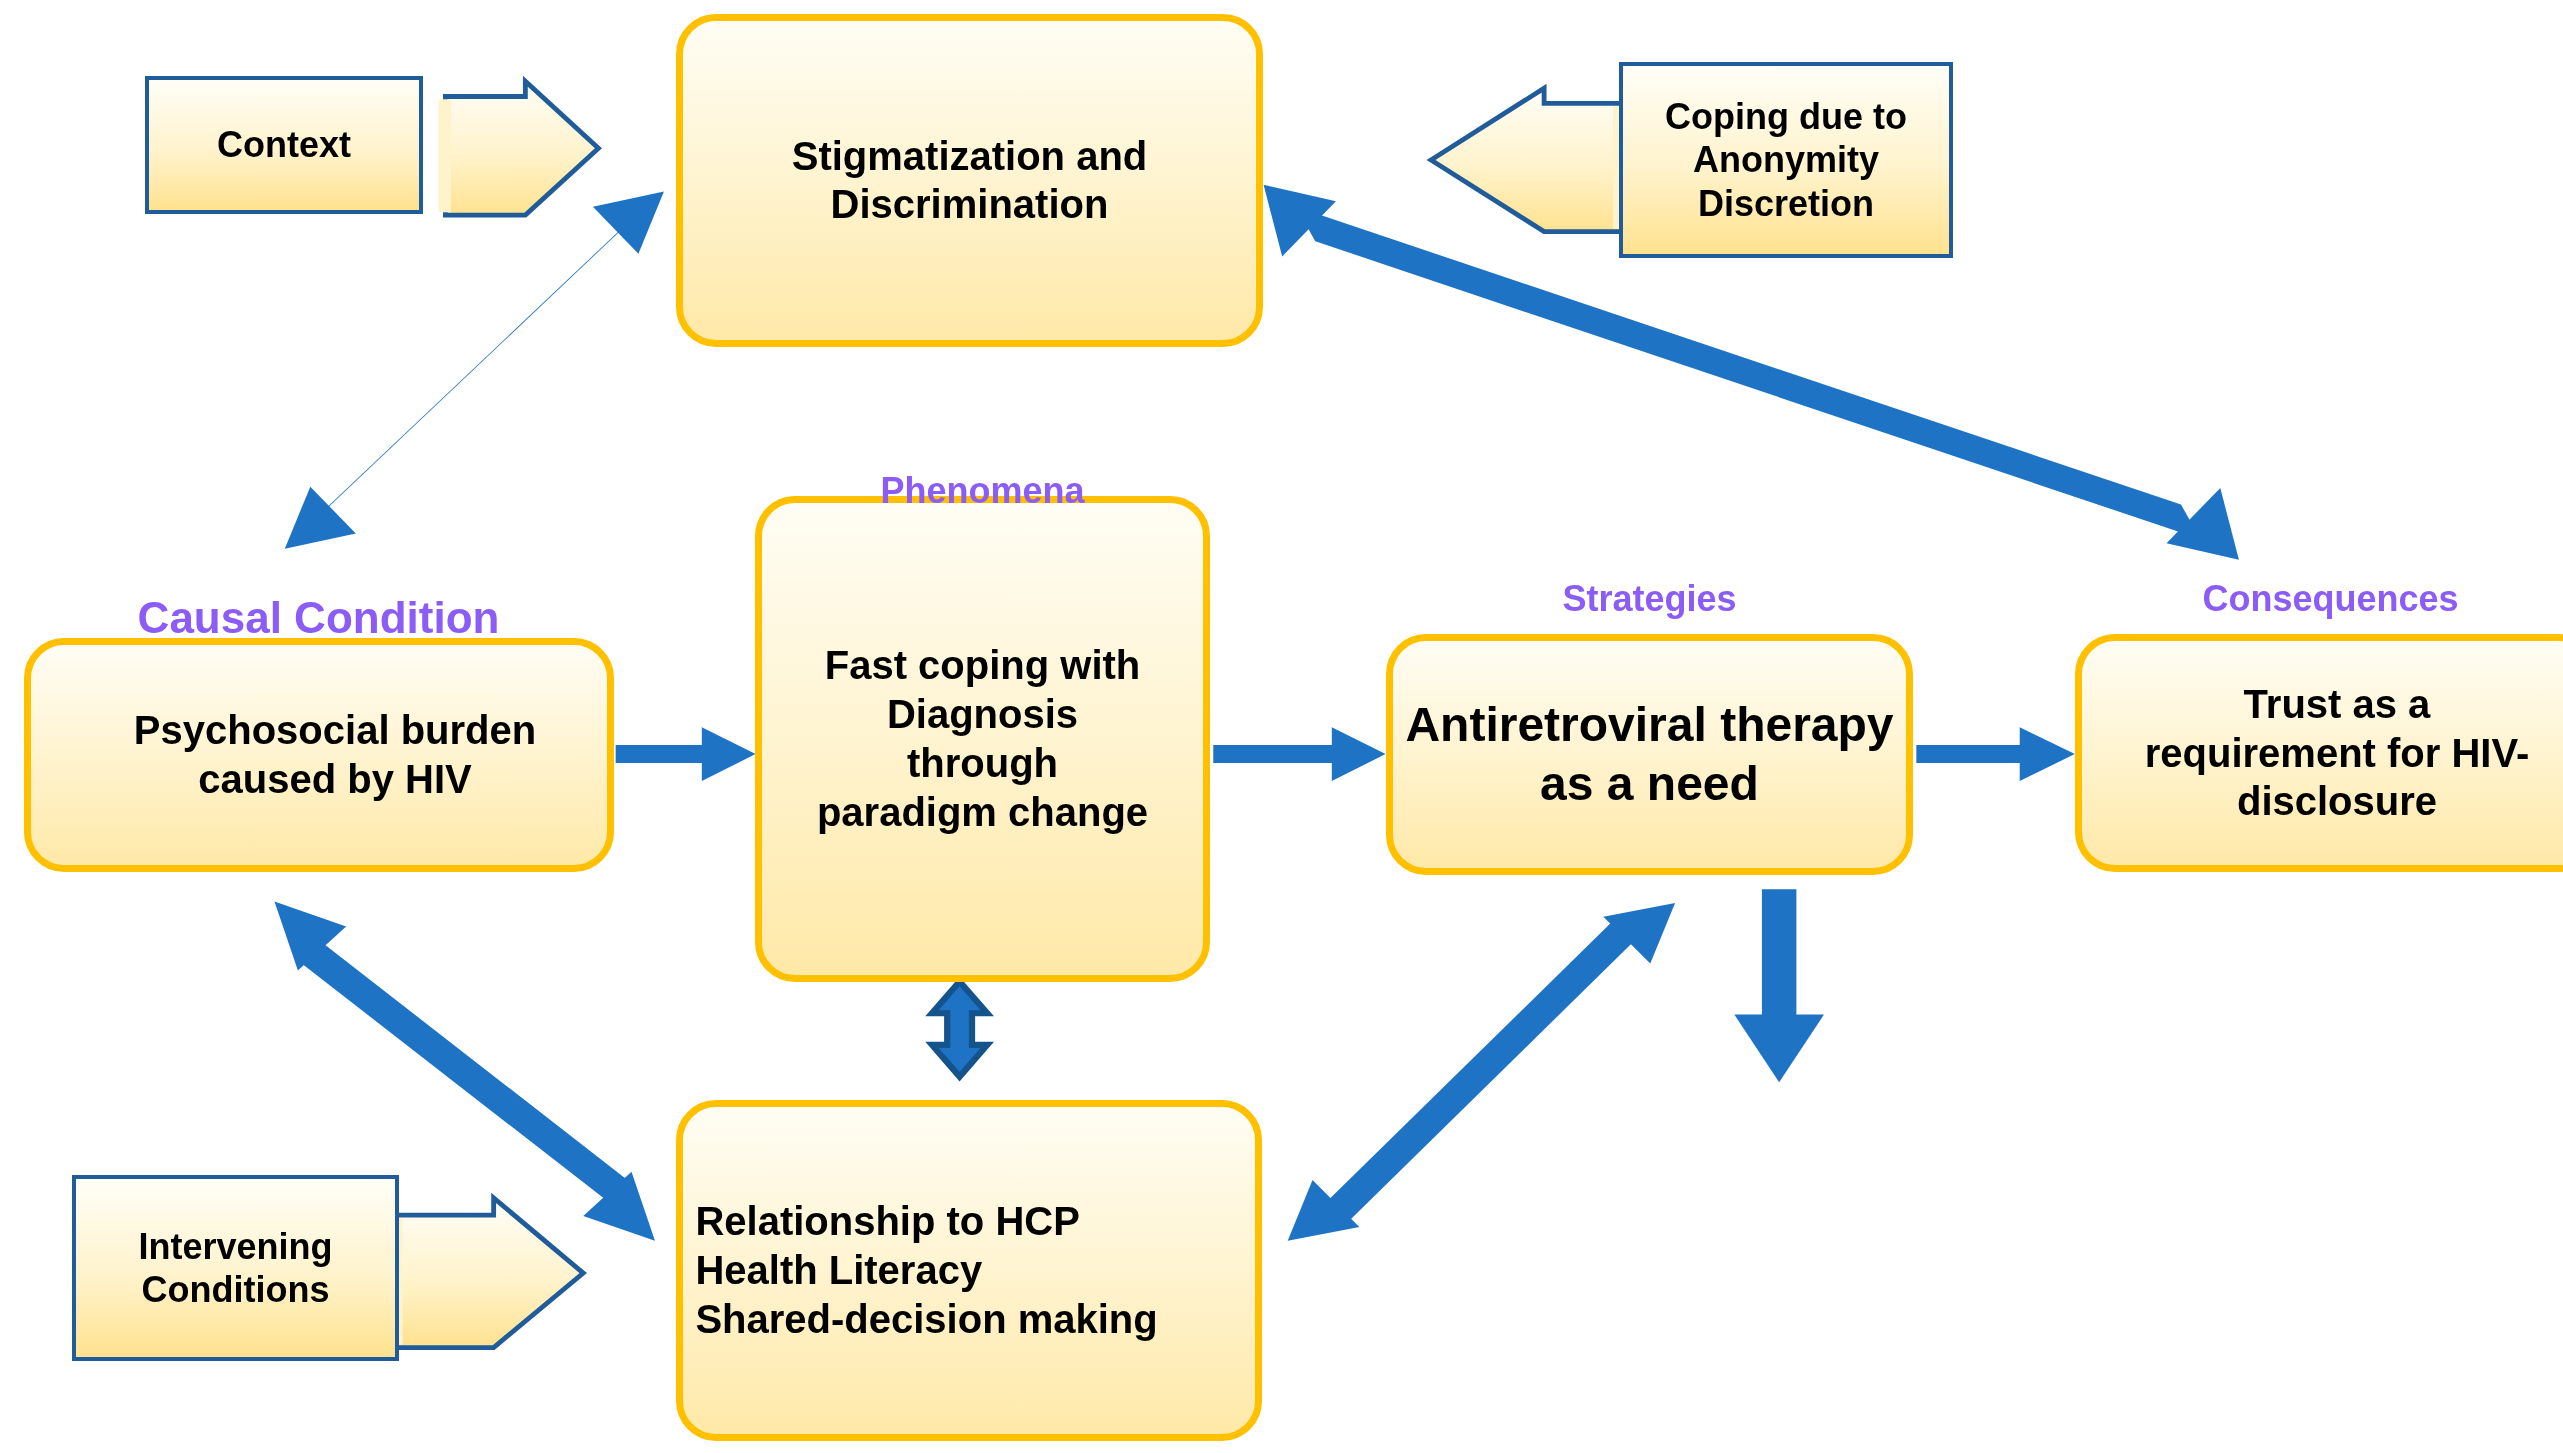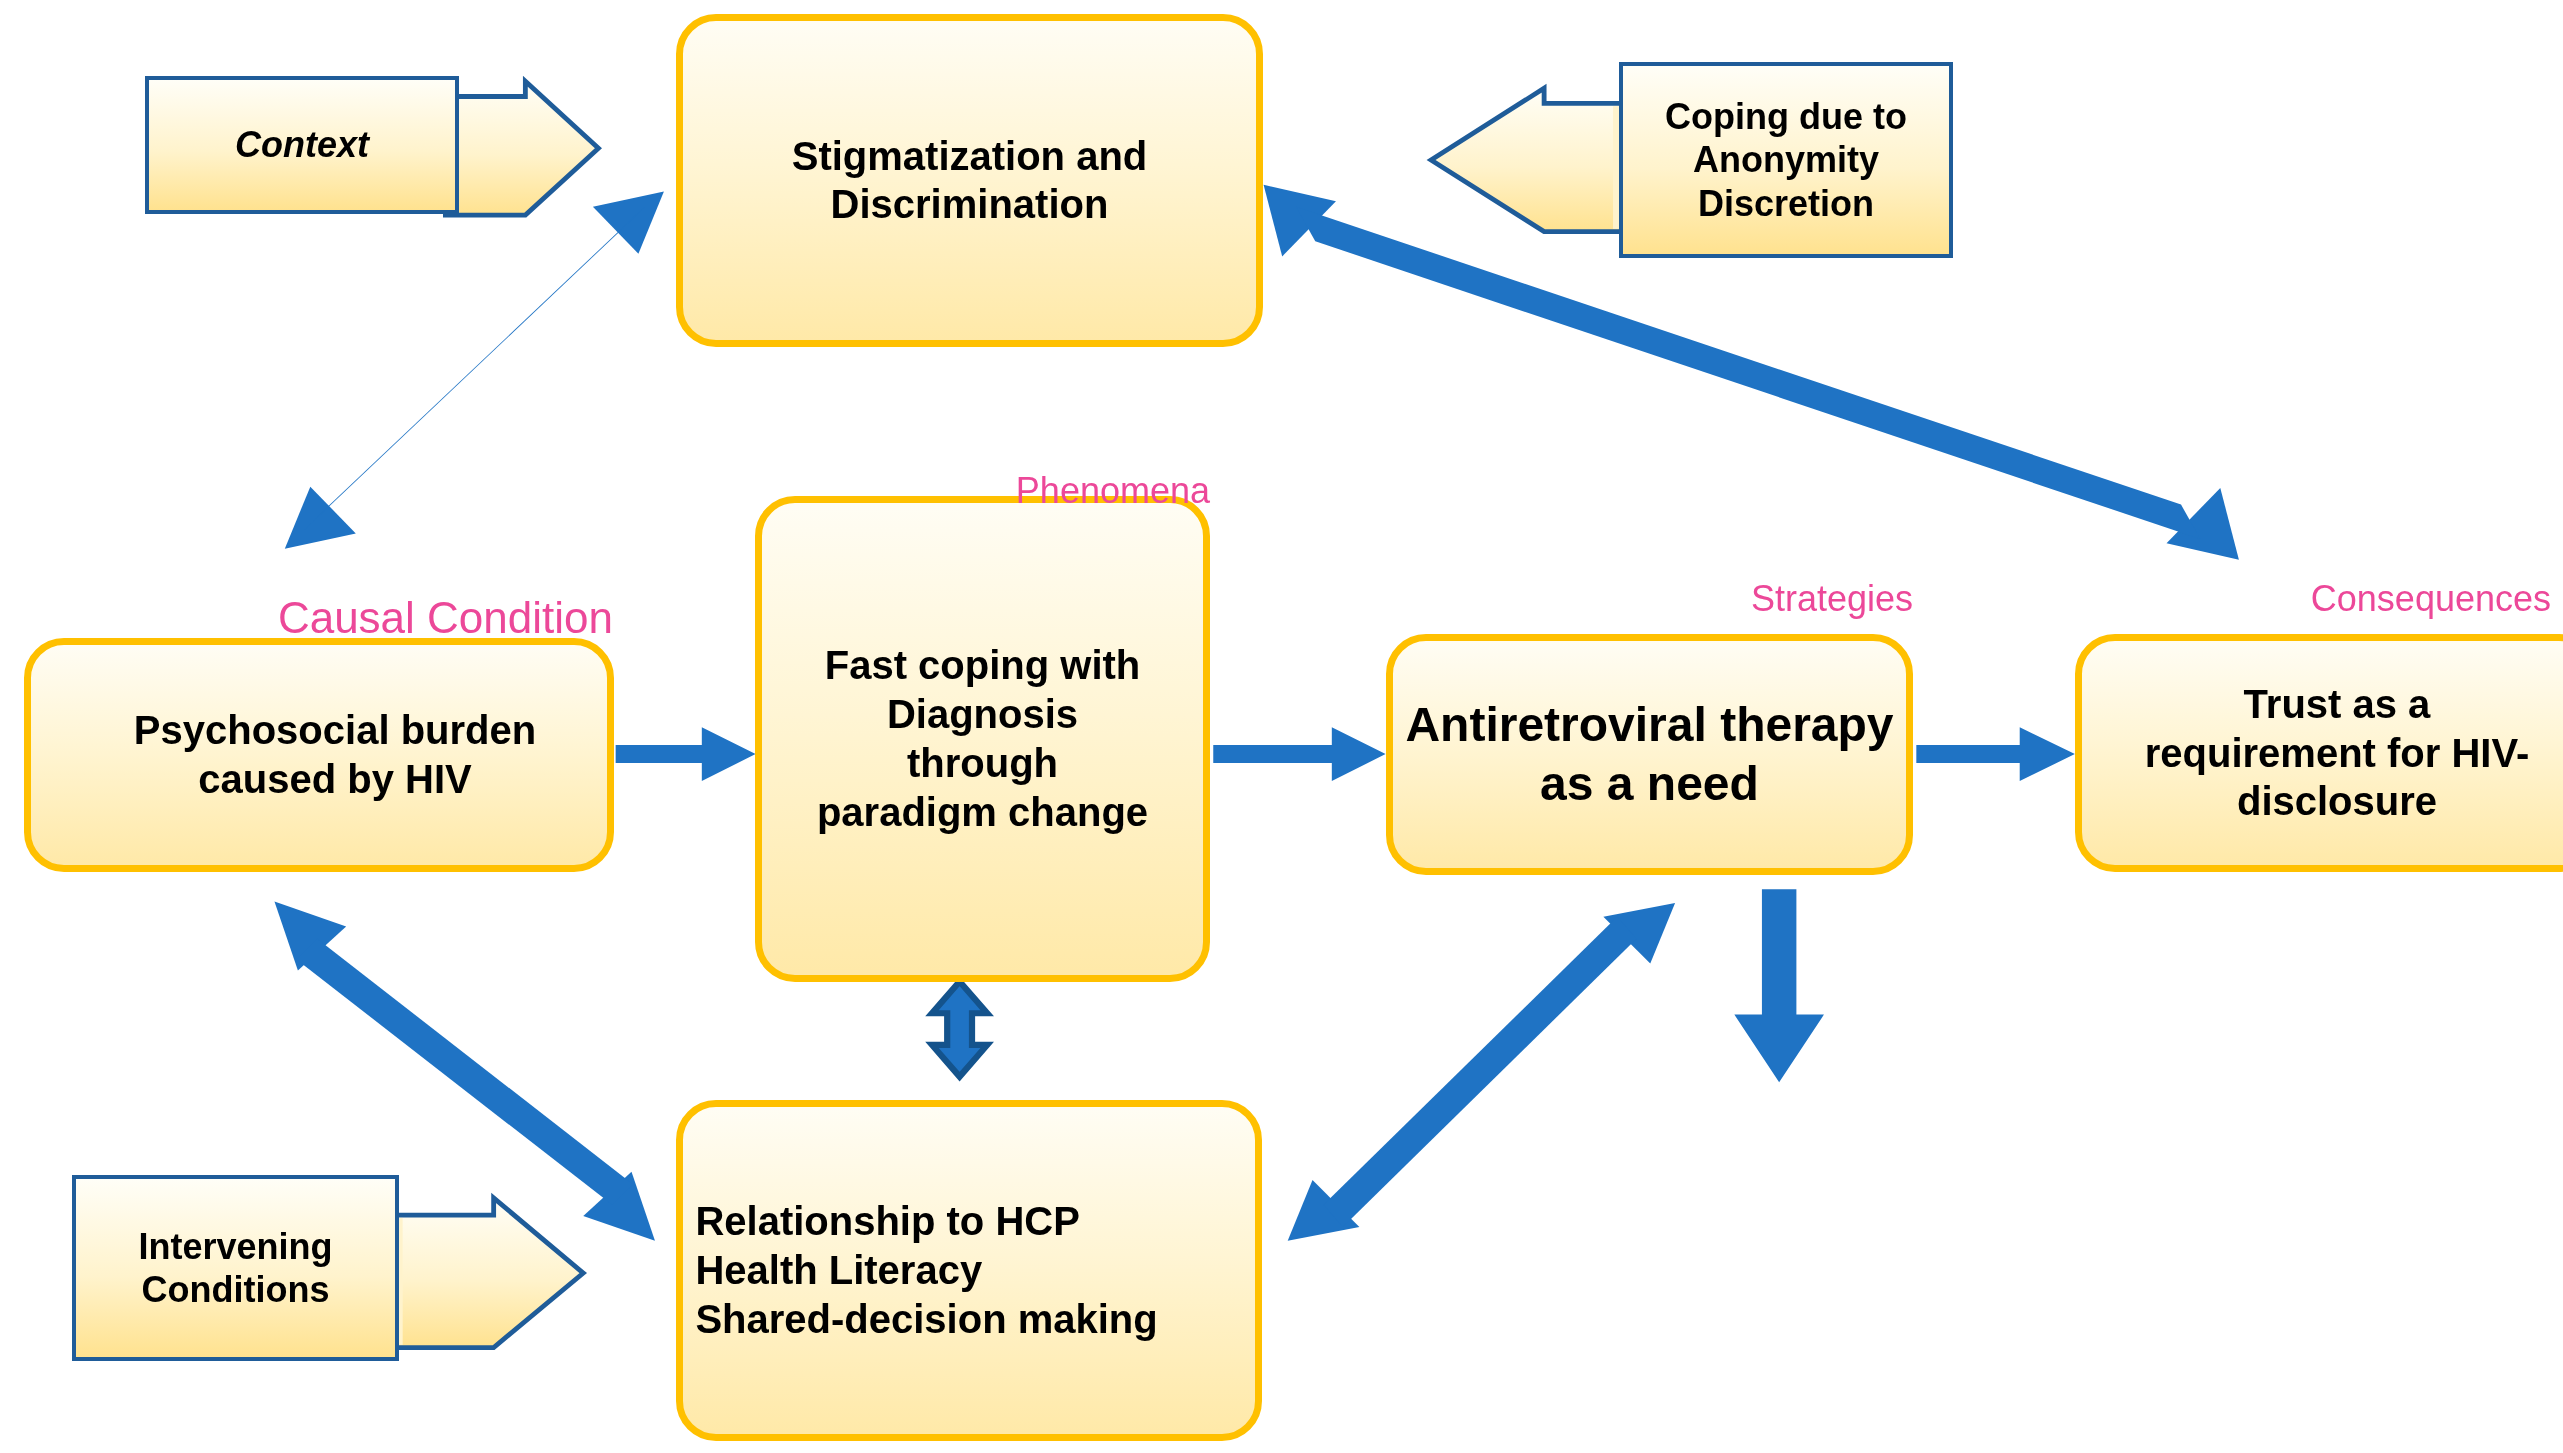--- a/index.html
+++ b/index.html
@@ -32,22 +32,22 @@
     background:linear-gradient(180deg,#FFFEF7 0%,#FFF3CC 55%,#FFE28F 100%);
     display:flex;align-items:center;justify-content:center;
     text-align:center;color:#000;font-weight:bold;line-height:1.2;
     z-index:5;
     white-space:pre-line;
   }
 
   
   .caption{
     position:absolute;
-    color:#ec4899;font-weight:normal;
-    text-align:right;
+    color:#8b5cf6;font-weight:bold;
+    text-align:center;
     z-index:6;
     white-space:nowrap;
   }
 
   svg.layer{position:absolute;left:0;top:0;width:2563px;height:1453px;z-index:2;}
   svg.layer-top{position:absolute;left:0;top:0;width:2563px;height:1453px;z-index:3;}
 </style>
 </head>
 <body>
 
@@ -119,21 +119,21 @@
 
     <rect x="636" y="144" width="18" height="164" fill="#FFF3CC"></rect>
 
     <polygon fill="url(#ygrad)" stroke="#1F5C99" stroke-width="7" points="2352,150 2240,150 2240,128 2076,232 2240,336 2352,336"></polygon>
     <rect x="2340" y="154" width="20" height="178" fill="#FFF3CC"></rect>
 
     <polygon fill="url(#ygrad)" stroke="#1F5C99" stroke-width="7" points="574,1763 716,1763 716,1738 846,1847 716,1955 574,1955"></polygon>
     <rect x="566" y="1767" width="18" height="184" fill="#FFF3CC"></rect>
   </svg>
 
-  <div class="callout" style="left:145px;top:76px;width:314px;height:138px;font-size:36px;font-style:italic;">
+  <div class="callout" style="left:145px;top:76px;width:278px;height:138px;font-size:36px;">
     <span>Context</span>
   </div>
 
   <div class="callout" style="left:1619px;top:62px;width:334px;height:196px;font-size:36px;">
     <span>Coping due to
 Anonymity
 Discretion</span>
   </div>
 
   <div class="callout" style="left:72px;top:1175px;width:327px;height:186px;font-size:36px;">

